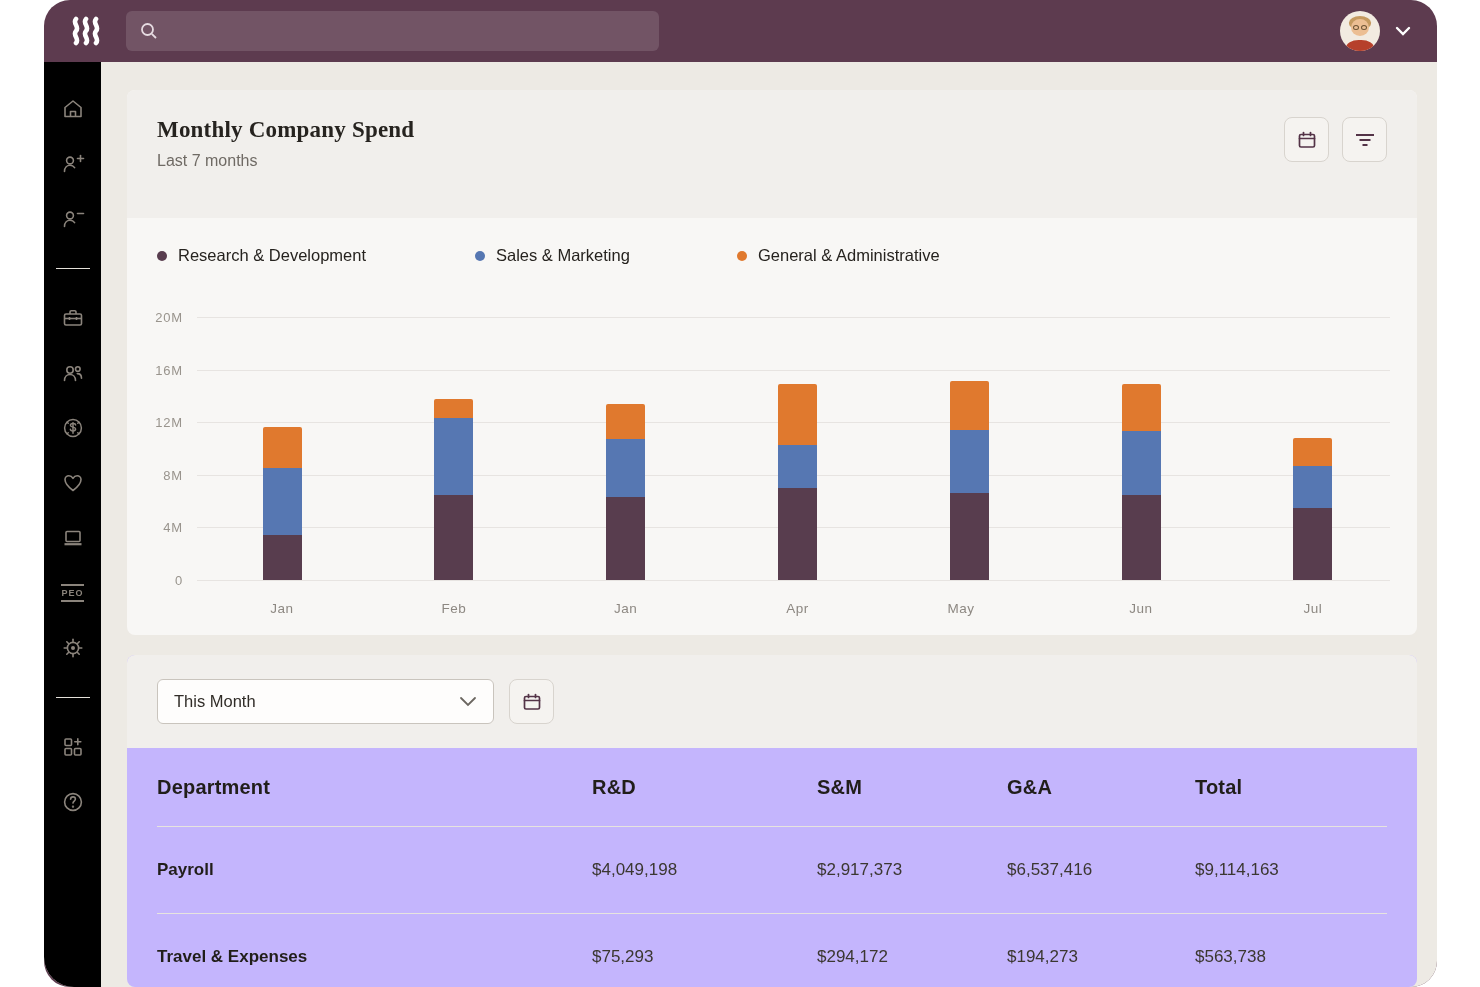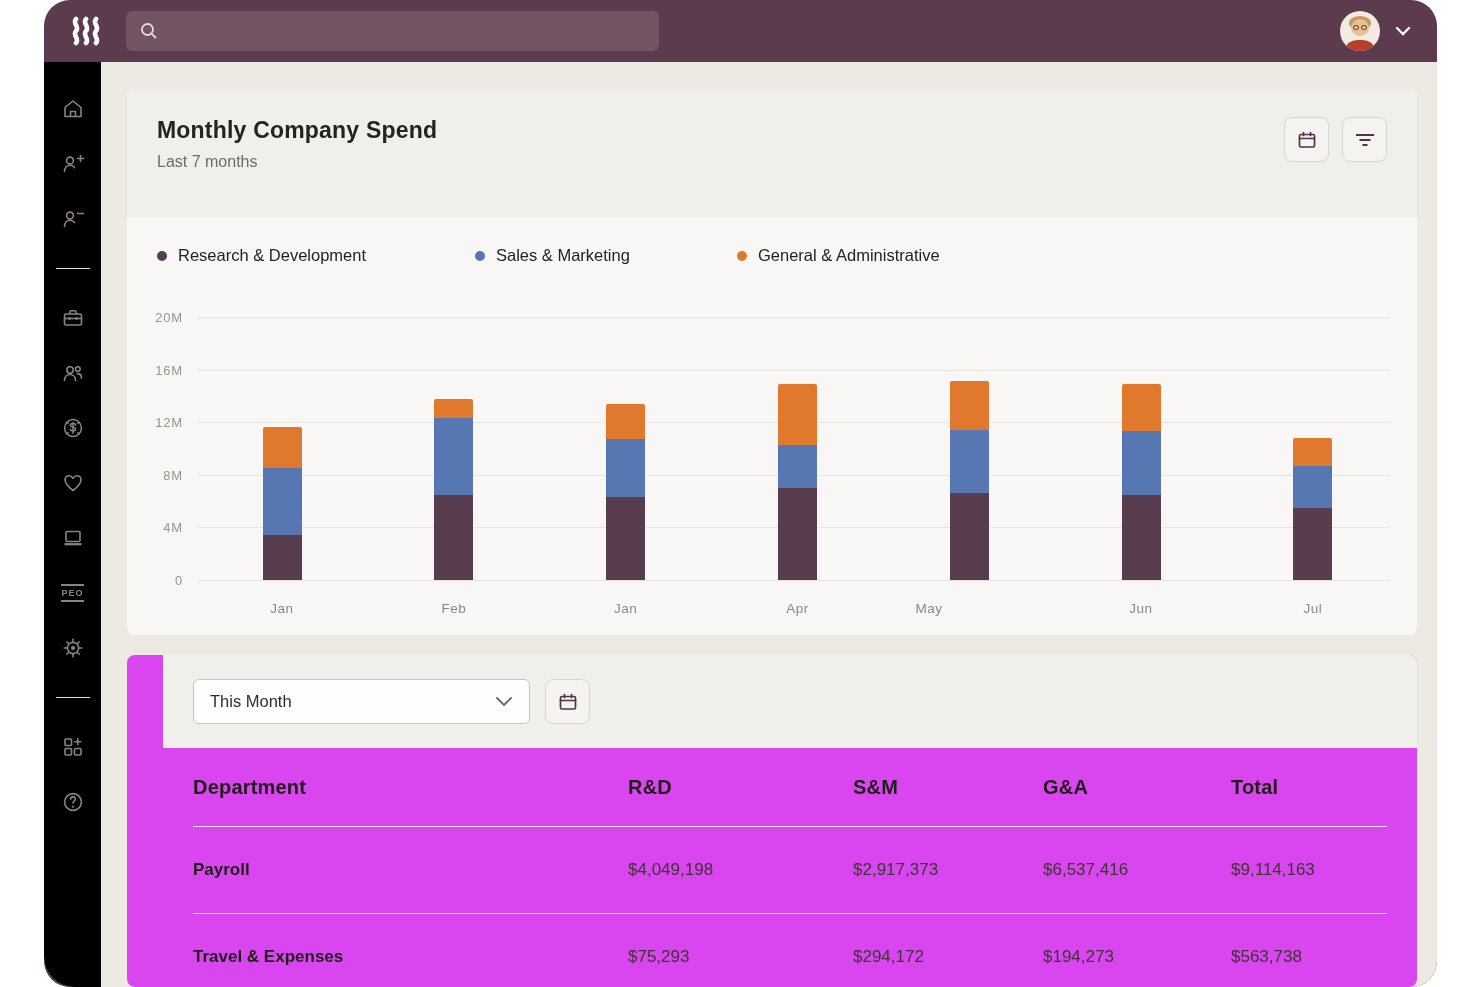--- a/index.html
+++ b/index.html
@@ -34,21 +34,21 @@
                color:#8b847c; cursor:pointer; }
   .side-divider { width:34px; height:1px; background:#e5e1da; margin:8px 0 35px; }
   .peo-text { font-size:9px; font-weight:bold; letter-spacing:1px; color:#8b847c;
               border-top:2px solid #8b847c; border-bottom:2px solid #8b847c; padding:2px 0; }
 
   .main { flex:1; min-width:0; padding:28px 20px 0 26px; }
   .card { border-radius:8px; overflow:hidden; background:#f8f7f5; }
   .card1 { height:545px; }
   .band { background:#f1efec; }
   .band1 { height:128px; padding:27px 30px 0 30px; display:flex; }
-  .chart-title { font-size:23px; font-weight:bold; color:#26231f; letter-spacing:0.2px; }
+  .chart-title { font-size:23px; font-weight:bold; color:#26231f; letter-spacing:0.2px;font-family:Liberation Serif, serif; }
   .chart-sub { font-size:16px; color:#6f6a64; margin-top:9px; }
   .icon-btns { margin-left:auto; display:flex; gap:13px; }
   .icon-btn { width:45px; height:45px; border:1px solid #d8d4ce; border-radius:8px;
               background:#f5f3f0; display:flex; align-items:center; justify-content:center; cursor:pointer; }
 
   .legend { display:flex; padding:28px 0 0 30px; }
   .legend-item { display:flex; align-items:center; font-size:16.5px; color:#26231f; cursor:pointer; }
   .legend-item:nth-child(1) { width:318px; }
   .legend-item:nth-child(2) { width:262px; }
   .dot { width:10px; height:10px; border-radius:50%; margin-right:11px; flex:0 0 10px; }
@@ -57,21 +57,21 @@
   .gridline { position:absolute; left:0; right:0; height:1px; background:#e7e4e1; }
   .ytick { position:absolute; right:calc(100% + 14px); transform:translateY(-50%);
            font-size:13px; color:#99948d; letter-spacing:0.8px; white-space:nowrap; }
   .bar-stack { position:absolute; bottom:0; width:39px; display:flex; flex-direction:column-reverse;
                border-radius:2px 2px 0 0; overflow:hidden; cursor:pointer; }
   .bar-seg { width:100%; box-shadow:0 1px 0 rgba(248,247,245,0.7); }
   .bar-month { position:absolute; top:100%; margin-top:21px; transform:translateX(-50%);
                font-size:13.5px; color:#8d8882; letter-spacing:0.5px; }
 
   
-  .card2 { margin-top:20px; height:332px; background:#d946ef;padding-left:36px; }
+  .card2 { margin-top:20px; height:332px; background:#c4b5fd; }
   .band2 { height:93px; padding:24px 30px; display:flex; align-items:center; }
   .select { width:337px; height:45px; background:#fefdfc; border:1px solid #c9c4bd; border-radius:6px;
             display:flex; align-items:center; padding:0 16px; font-size:16.5px; color:#312d28; cursor:pointer; }
   .select .chev { margin-left:auto; display:flex; }
   .cal-btn { margin-left:15px; }
 
   .table { padding:0 30px; }
   .thead { display:grid; grid-template-columns:435px 225px 190px 188px 1fr; align-items:center;
            height:78px; font-weight:bold; font-size:20px; color:#211e1a; letter-spacing:0.2px; }
   .tdivider { height:1px; background:#e7e4df; }
@@ -332,21 +332,21 @@
               <div class="bar-seg" style="height: 92.05px; background: rgb(88, 61, 78);"></div>
               <div class="bar-seg" style="height: 43.395px; background: rgb(86, 119, 178);"></div>
               <div class="bar-seg" style="height: 60.49px; background: rgb(224, 121, 46);"></div>
             </div>
             <div class="bar-month" style="left: 600.4px;">Apr</div>
             <div class="bar-stack" style="left: 752.7px;">
               <div class="bar-seg" style="height: 86.79px; background: rgb(88, 61, 78);"></div>
               <div class="bar-seg" style="height: 63.12px; background: rgb(86, 119, 178);"></div>
               <div class="bar-seg" style="height: 48.655px; background: rgb(224, 121, 46);"></div>
             </div>
-            <div class="bar-month" style="left: 732px;">May</div>
+            <div class="bar-month" style="left: 764px;">May</div>
             <div class="bar-stack" style="left: 924.5px;">
               <div class="bar-seg" style="height: 85.475px; background: rgb(88, 61, 78);"></div>
               <div class="bar-seg" style="height: 63.12px; background: rgb(86, 119, 178);"></div>
               <div class="bar-seg" style="height: 47.34px; background: rgb(224, 121, 46);"></div>
             </div>
             <div class="bar-month" style="left: 944px;">Jun</div>
             <div class="bar-stack" style="left: 1096.3px;">
               <div class="bar-seg" style="height: 72.325px; background: rgb(88, 61, 78);"></div>
               <div class="bar-seg" style="height: 42.08px; background: rgb(86, 119, 178);"></div>
               <div class="bar-seg" style="height: 27.615px; background: rgb(224, 121, 46);"></div>

